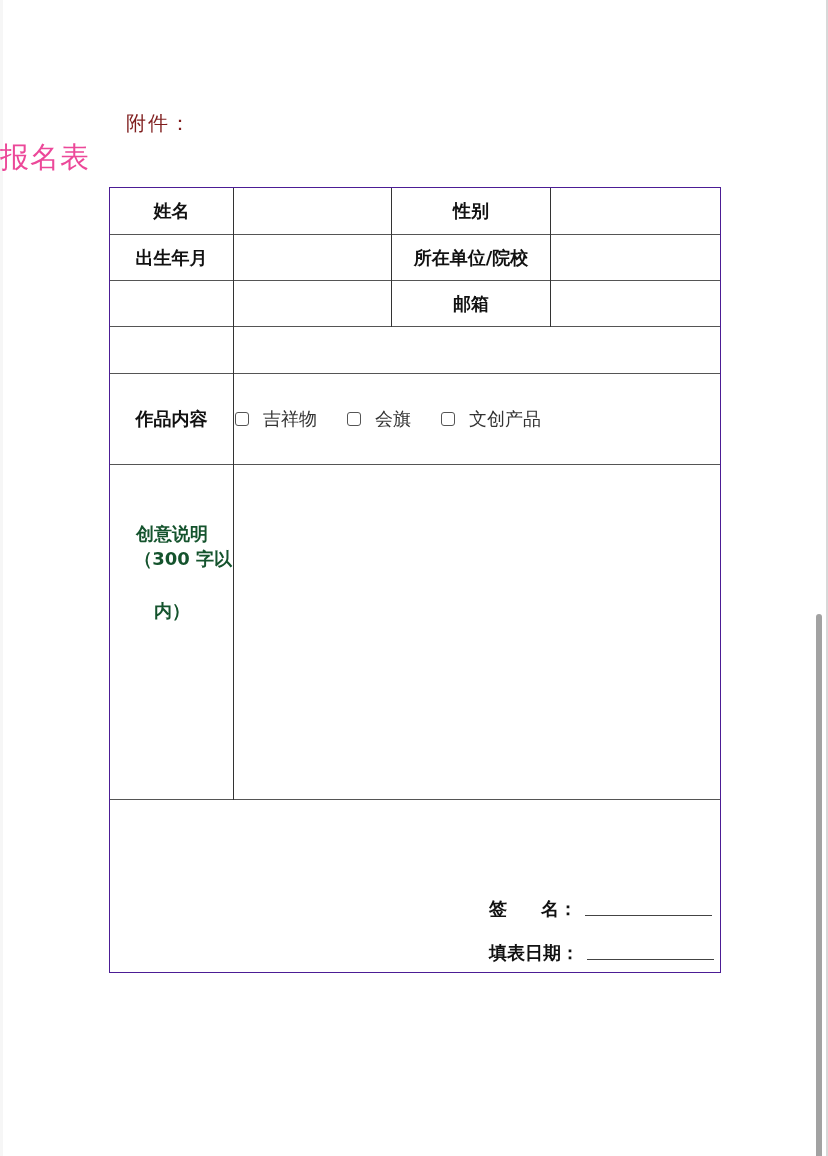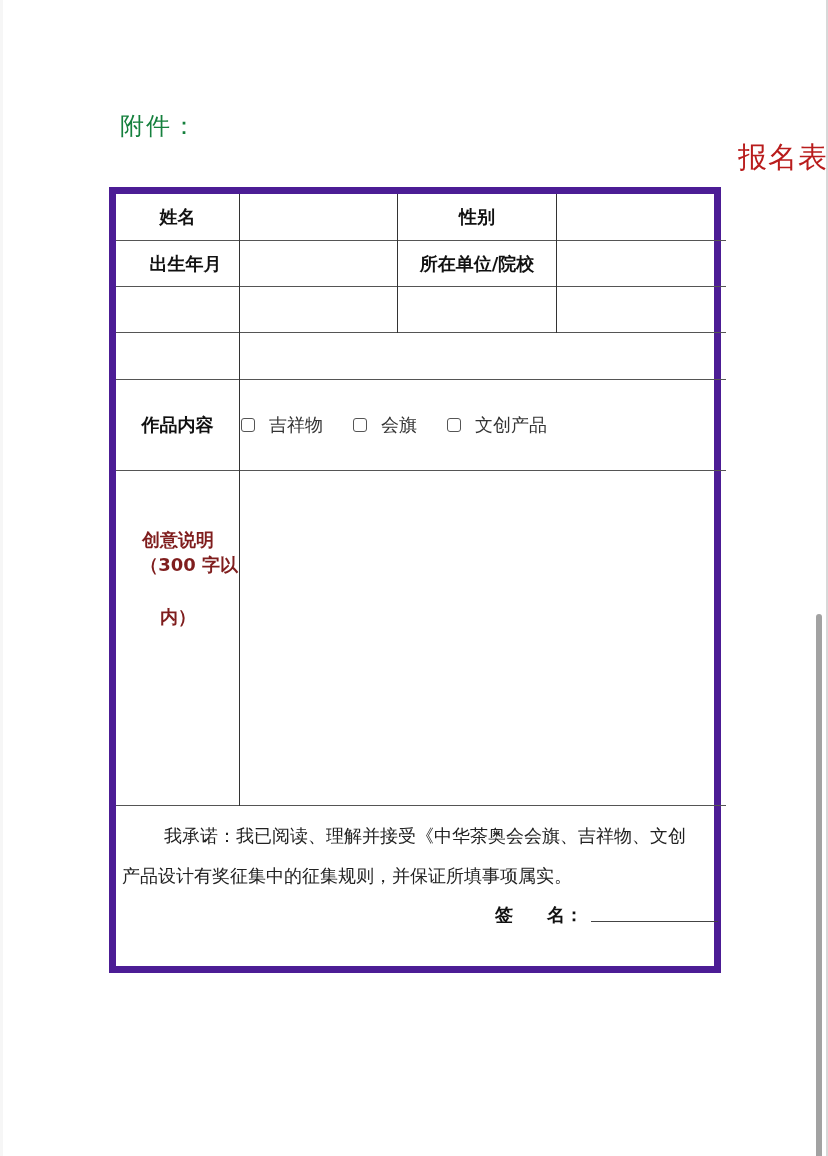--- a/index.html
+++ b/index.html
@@ -9,51 +9,51 @@
     font-family: "DejaVu Sans", "Liberation Sans", sans-serif;
     color: #1a1a1a;
   }
   .left-edge { position: absolute; left: 0; top: 0; width: 3px; height: 1156px; background: #f6f6f6; }
   .right-edge { position: absolute; right: 0; top: 0; width: 2px; height: 1156px; background: #d8d8d8; }
   .scroll-thumb {
     position: absolute; left: 816px; top: 614px; width: 6px; height: 542px;
     background: #a2a2a2; border-radius: 3px 3px 0 0;
   }
   .attach {
-    position: absolute; left: 120px; top: 110px; font-size: 24px; color: #15803d;
+    position: absolute; left: 126px; top: 110px; font-size: 20px; color: #7f1d1d;
     font-family: "DejaVu Serif", "Liberation Serif", serif; letter-spacing: 2px;
   }
   .title {
-    position: absolute; left: 0; top: 138px; width: 828px; text-align: right;
-    font-size: 29px; color: #b91c1c; letter-spacing: 1px;
+    position: absolute; left: 0; top: 138px; width: 828px; text-align: left;
+    font-size: 29px; color: #ec4899; letter-spacing: 1px;
   }
   .form {
     position: absolute; left: 109px; top: 187px; width: 612px; height: 786px;
-    border: 7px solid #4c1d95; box-sizing: border-box;
+    border: 1px solid #4c1d95; box-sizing: border-box;
   }
   .hline { position: absolute; left: 0; height: 1px; background: #555; }
   .vline { position: absolute; top: 0; width: 1px; background: #333; }
   .cell {
     position: absolute; display: flex; align-items: center; justify-content: center;
     font-size: 18px; font-weight: bold; color: #111;
   }
   .field { position: absolute; }
   .checks {
     position: absolute; left: 125px; top: 186px; height: 90px;
     display: flex; align-items: center;
     font-family: "DejaVu Serif", "Liberation Serif", serif; font-size: 18px; color: #333; justify-content: space-between;
   }
   .chk { display: flex; align-items: center; margin-right: 30px; }
   .box {
     width: 14px; height: 14px; border: 1.5px solid #555; border-radius: 3px;
     margin-right: 14px; box-sizing: border-box;
   }
   .idea-label {
     position: absolute; left: 0; top: 277px; width: 124px; height: 335px;
-    font-size: 18px; font-weight: bold; color: #7f1d1d; text-align: center;
+    font-size: 18px; font-weight: bold; color: #14532d; text-align: center;
   }
   .idea-label div { position: absolute; left: 0; width: 124px; }
   .promise {
     position: absolute; left: 6px; top: 622px; width: 600px;
     font-family: "DejaVu Serif", "Liberation Serif", serif; font-size: 18px; color: #222;
     line-height: 40px;
   }
   .promise .p1 { padding-left: 42px; white-space: nowrap; }
   .sig-row {
     position: absolute; display: flex; align-items: center;
@@ -82,26 +82,27 @@
 
   <div class="vline" style="left:123px;height:612px;"></div>
   <div class="vline" style="left:281px;height:139px;"></div>
   <div class="vline" style="left:440px;height:139px;"></div>
 
   <div class="cell" style="left:0;top:0;width:123px;height:46px;">姓名</div>
   <div class="field" style="left:124px;top:0;width:157px;height:46px;"></div>
   <div class="cell" style="left:282px;top:0;width:158px;height:46px;">性别</div>
   <div class="field" style="left:441px;top:0;width:169px;height:46px;"></div>
 
-  <div class="cell" style="left:8px;top:47px;width:123px;height:45px;">出生年月</div>
+  <div class="cell" style="left:0;top:47px;width:123px;height:45px;">出生年月</div>
   <div class="field" style="left:124px;top:47px;width:157px;height:45px;"></div>
   <div class="cell" style="left:282px;top:47px;width:158px;height:45px;">所在单位/院校</div>
   <div class="field" style="left:441px;top:47px;width:169px;height:45px;"></div>
 
   <div class="field" style="left:124px;top:93px;width:157px;height:45px;"></div>
+  <div class="cell" style="left:282px;top:93px;width:158px;height:45px;">邮箱</div>
   <div class="field" style="left:441px;top:93px;width:169px;height:45px;"></div>
 
   <div class="field" style="left:124px;top:139px;width:486px;height:46px;"></div>
 
   <div class="cell" style="left:0;top:186px;width:123px;height:90px;">作品内容</div>
   <div class="checks">
     <div class="chk">
       <span class="box"></span>
       <span>吉祥物</span>
     </div>
@@ -115,23 +116,23 @@
     </div>
   </div>
 
   <div class="idea-label">
     <div style="top:57px;">创意说明</div>
     <div style="top:82px;left:-2px;text-align:right;">（300 字以</div>
     <div style="top:134px;">内）</div>
   </div>
   <div class="field" style="left:124px;top:277px;width:486px;height:334px;"></div>
 
-  <div class="promise">
-    <div class="p1">我承诺：我已阅读、理解并接受《中华茶奥会会旗、吉祥物、文创</div>
-    <div>产品设计有奖征集中的征集规则，并保证所填事项属实。</div>
-  </div>
 
   <div class="sig-row" style="left:379px;top:709px;">
     <span>签</span>
     <span style="margin-left:34px;">名：</span>
     <span class="sig-line"></span>
   </div>
+  <div class="sig-row" style="left:379px;top:753px;">
+    <span>填表日期：</span>
+    <span class="sig-line"></span>
+  </div>
 </div>
 
 </body></html>

